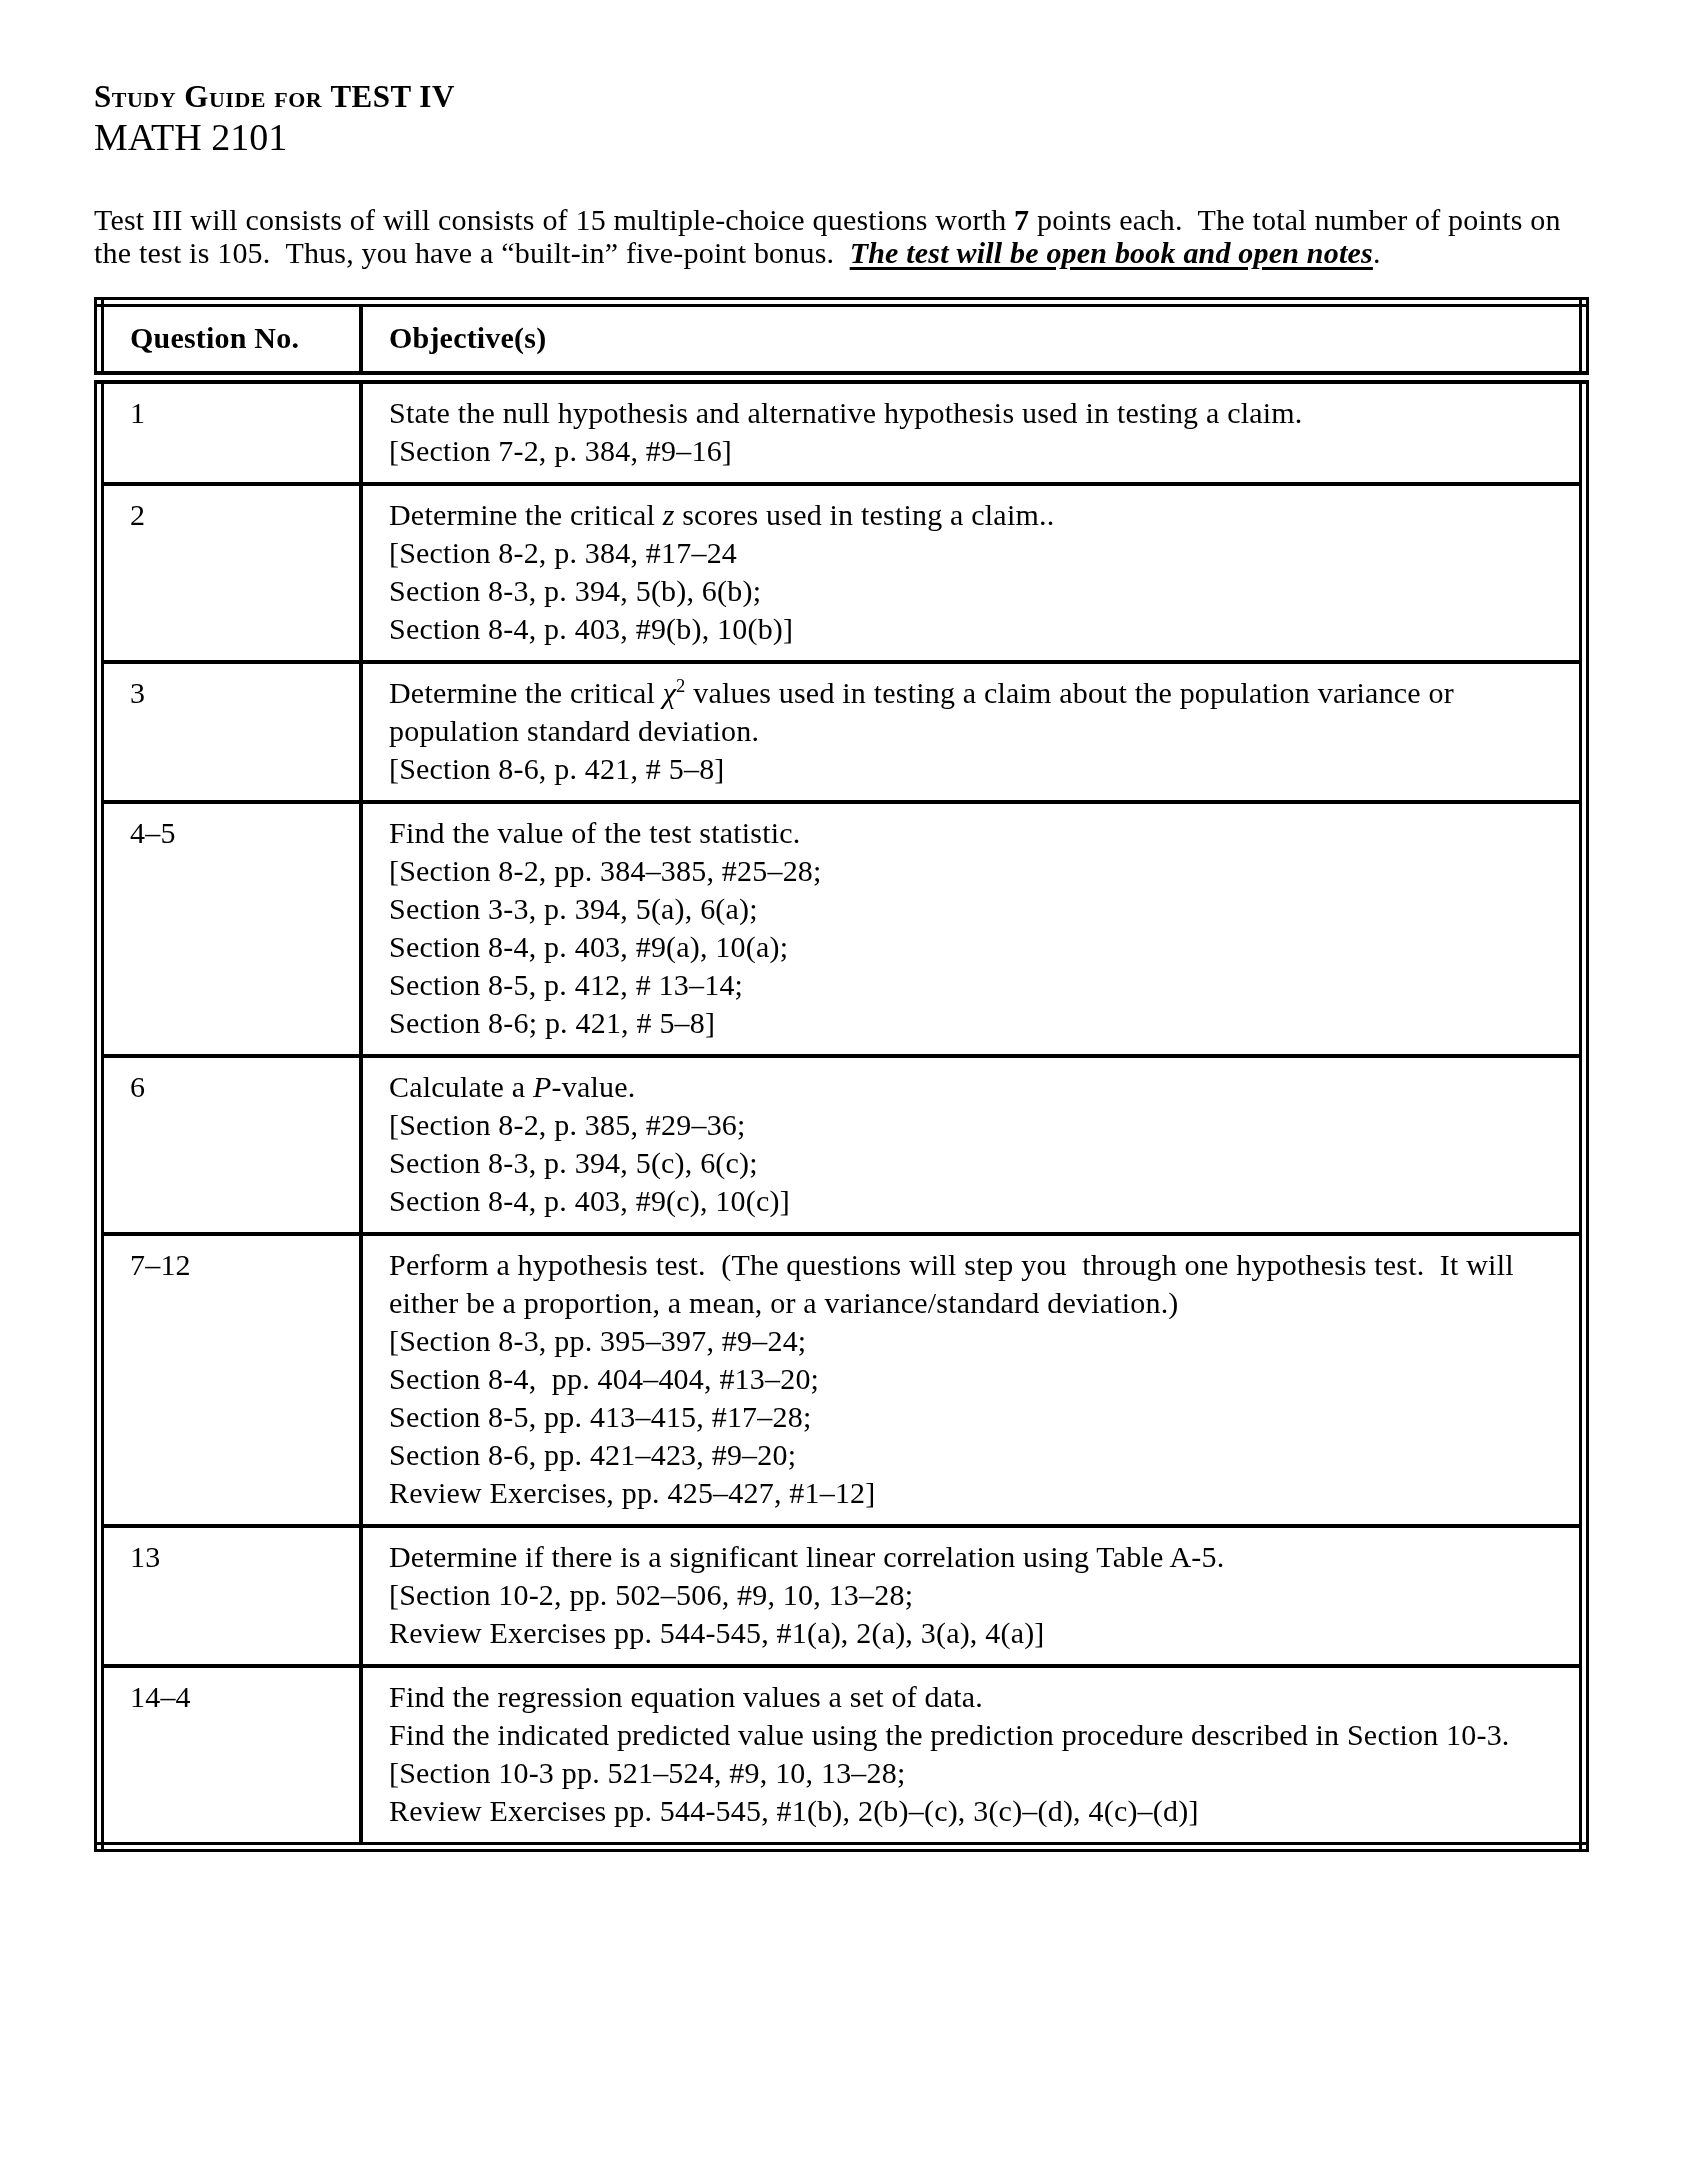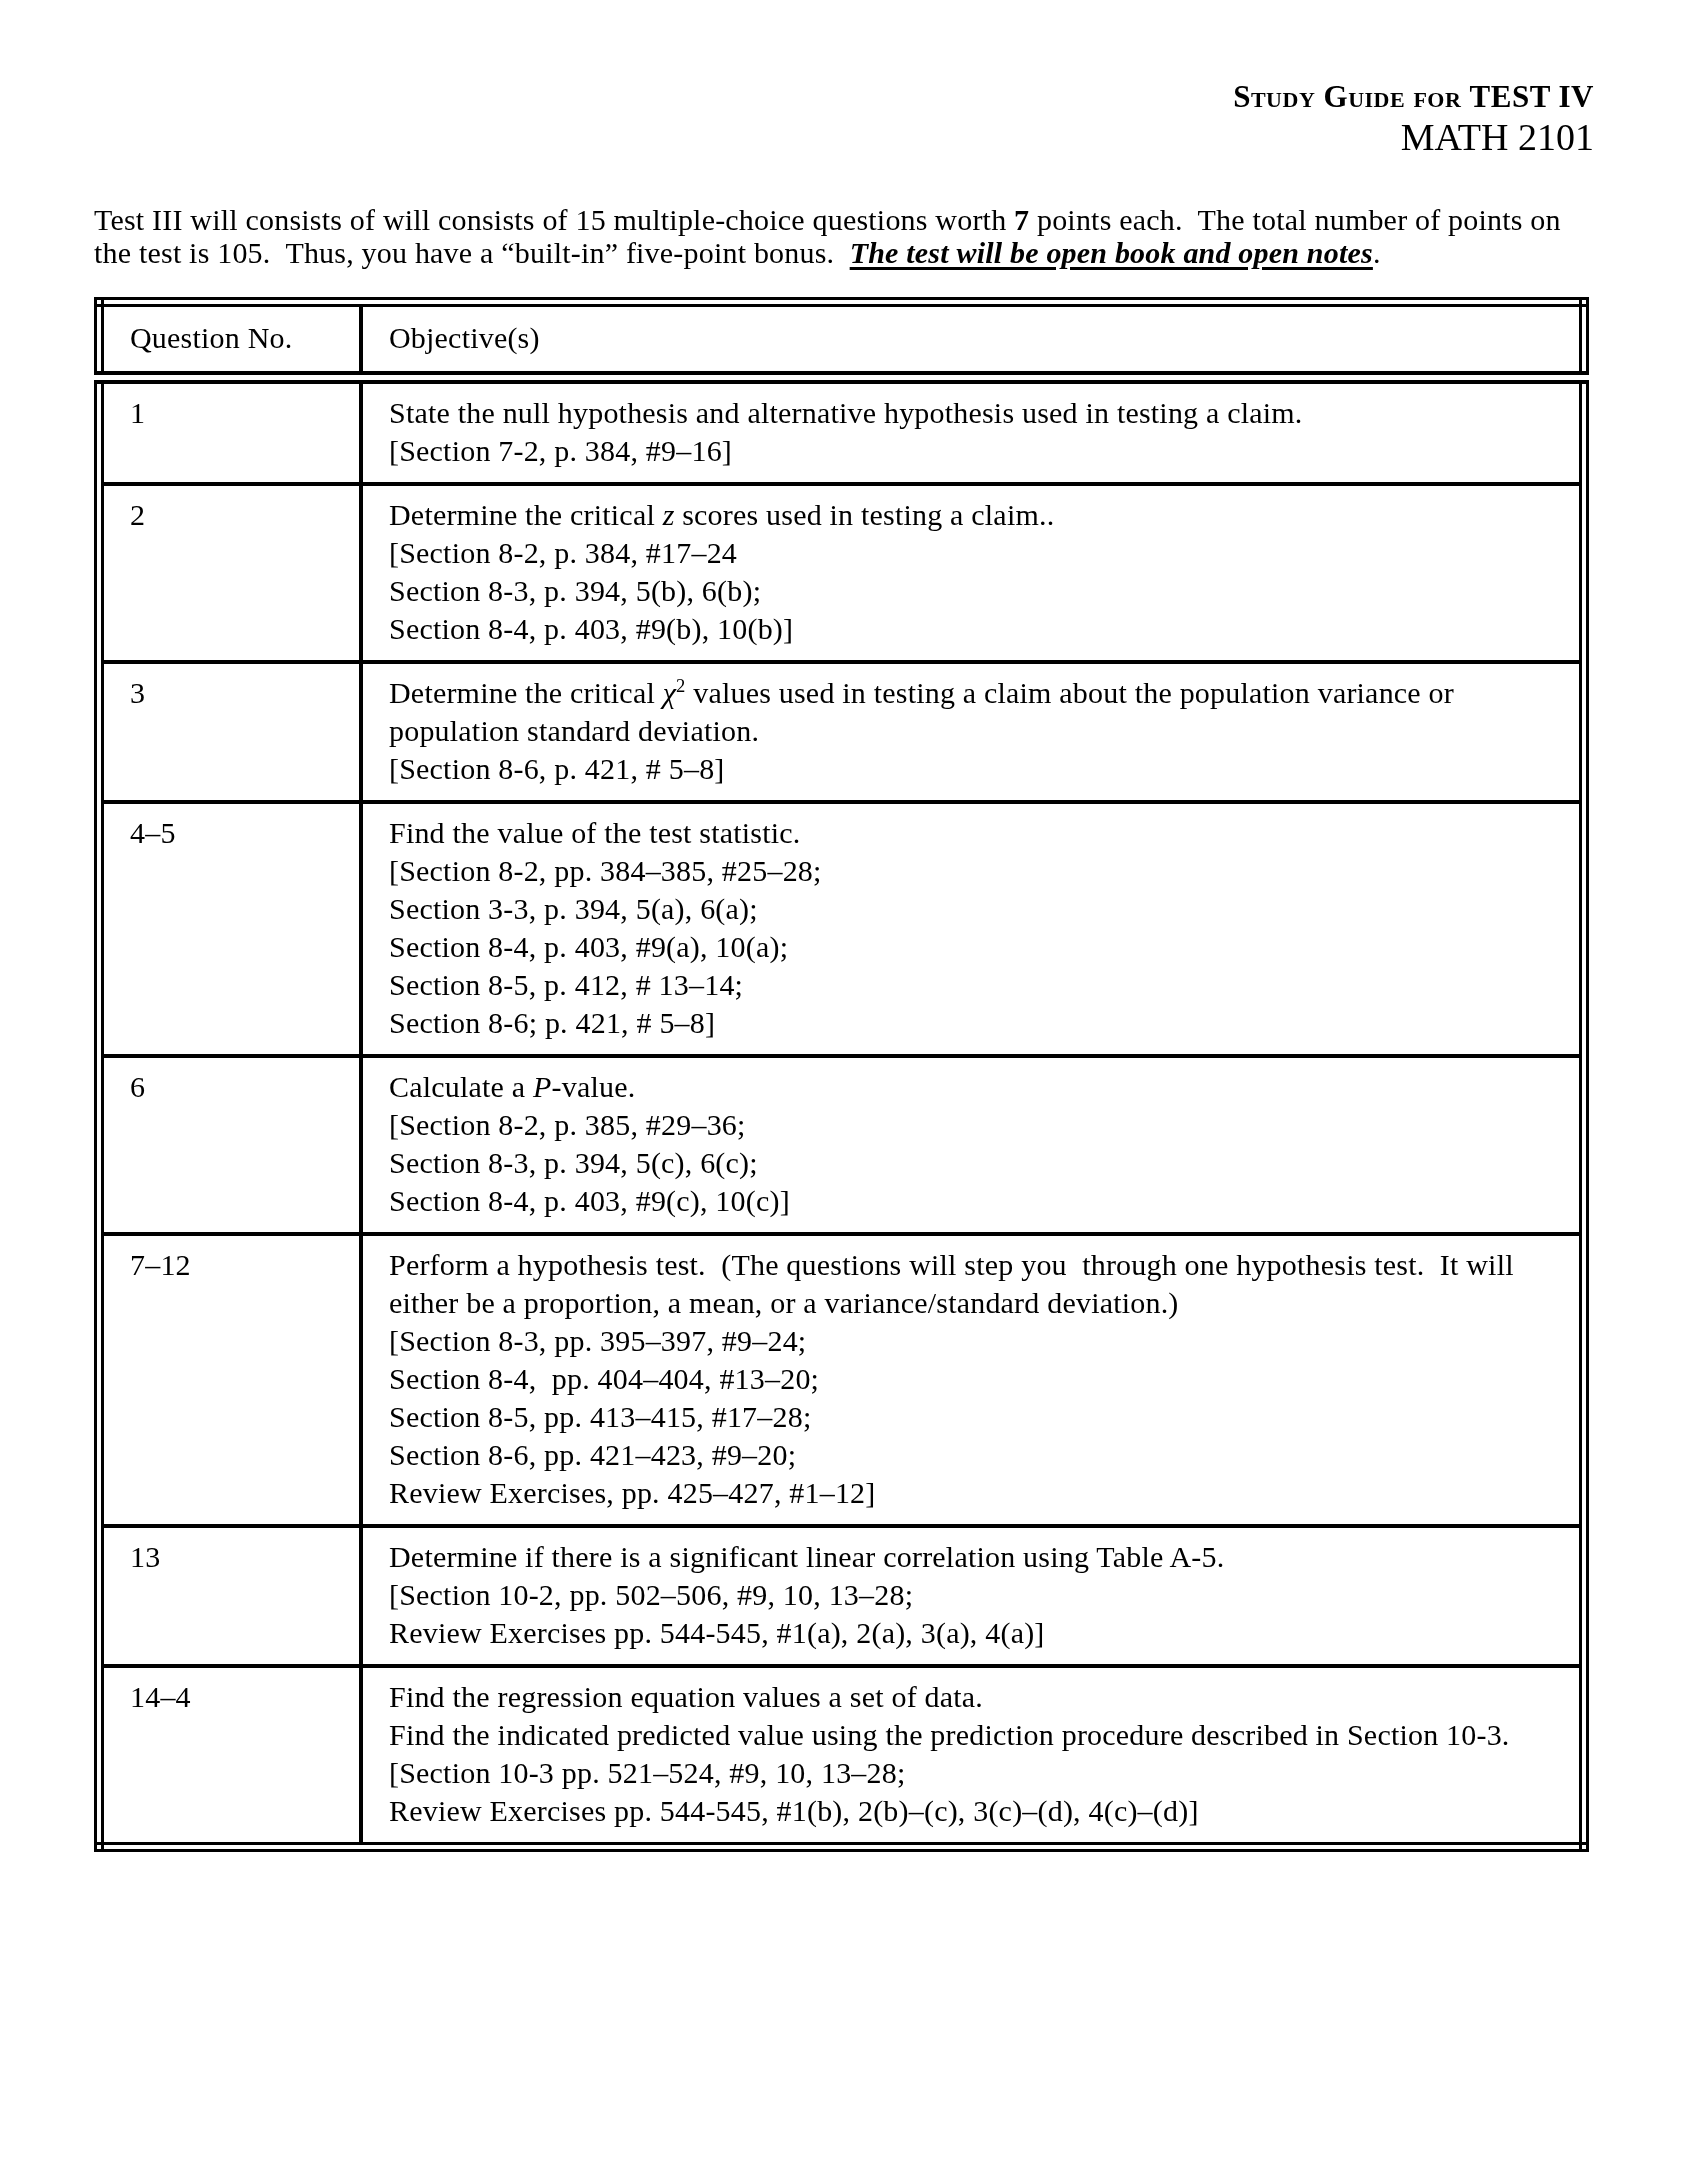--- a/index.html
+++ b/index.html
@@ -7,21 +7,21 @@
     position: relative;
     width: 1683px;
     height: 2178px;
     background: #ffffff;
     color: #000000;
     font-family: "Liberation Serif", "DejaVu Serif", serif;
     box-sizing: border-box;
     padding: 77px 89px 0 94px;
     overflow: hidden;
   }
-  .title-block { text-align: right; line-height: 40px; }
+  .title-block { text-align: left; line-height: 40px; }
   .title-line1 { font-size: 31px; font-weight: bold; }
   .title-prefix { font-variant: small-caps; letter-spacing: 0.5px; }
   .title-emphasis { text-transform: uppercase; letter-spacing: 0.5px; }
   .subtitle { font-size: 38px; font-weight: normal; }
   .intro {
     margin: 46px 0 0 0;
     font-size: 30px;
     line-height: 33px;
     letter-spacing: 0.2px;
     max-width: 1505px;
@@ -42,21 +42,21 @@
     border: 4px solid #000;
     vertical-align: top;
     text-align: left;
     padding: 10px 26px 12px 26px;
     font-size: 30px;
     line-height: 38px;
     letter-spacing: 0.2px;
   }
   table.objectives thead th {
     border-bottom: 13px double #000;
-    font-weight: normal;
+    font-weight: bold;
     padding-top: 12px;
     padding-bottom: 14px;
   }
   .line { white-space: pre-wrap; }
   sup { font-size: 0.62em; vertical-align: super; line-height: 0; }
 </style>
 </head>
 <body>
 
 <div class="page">

